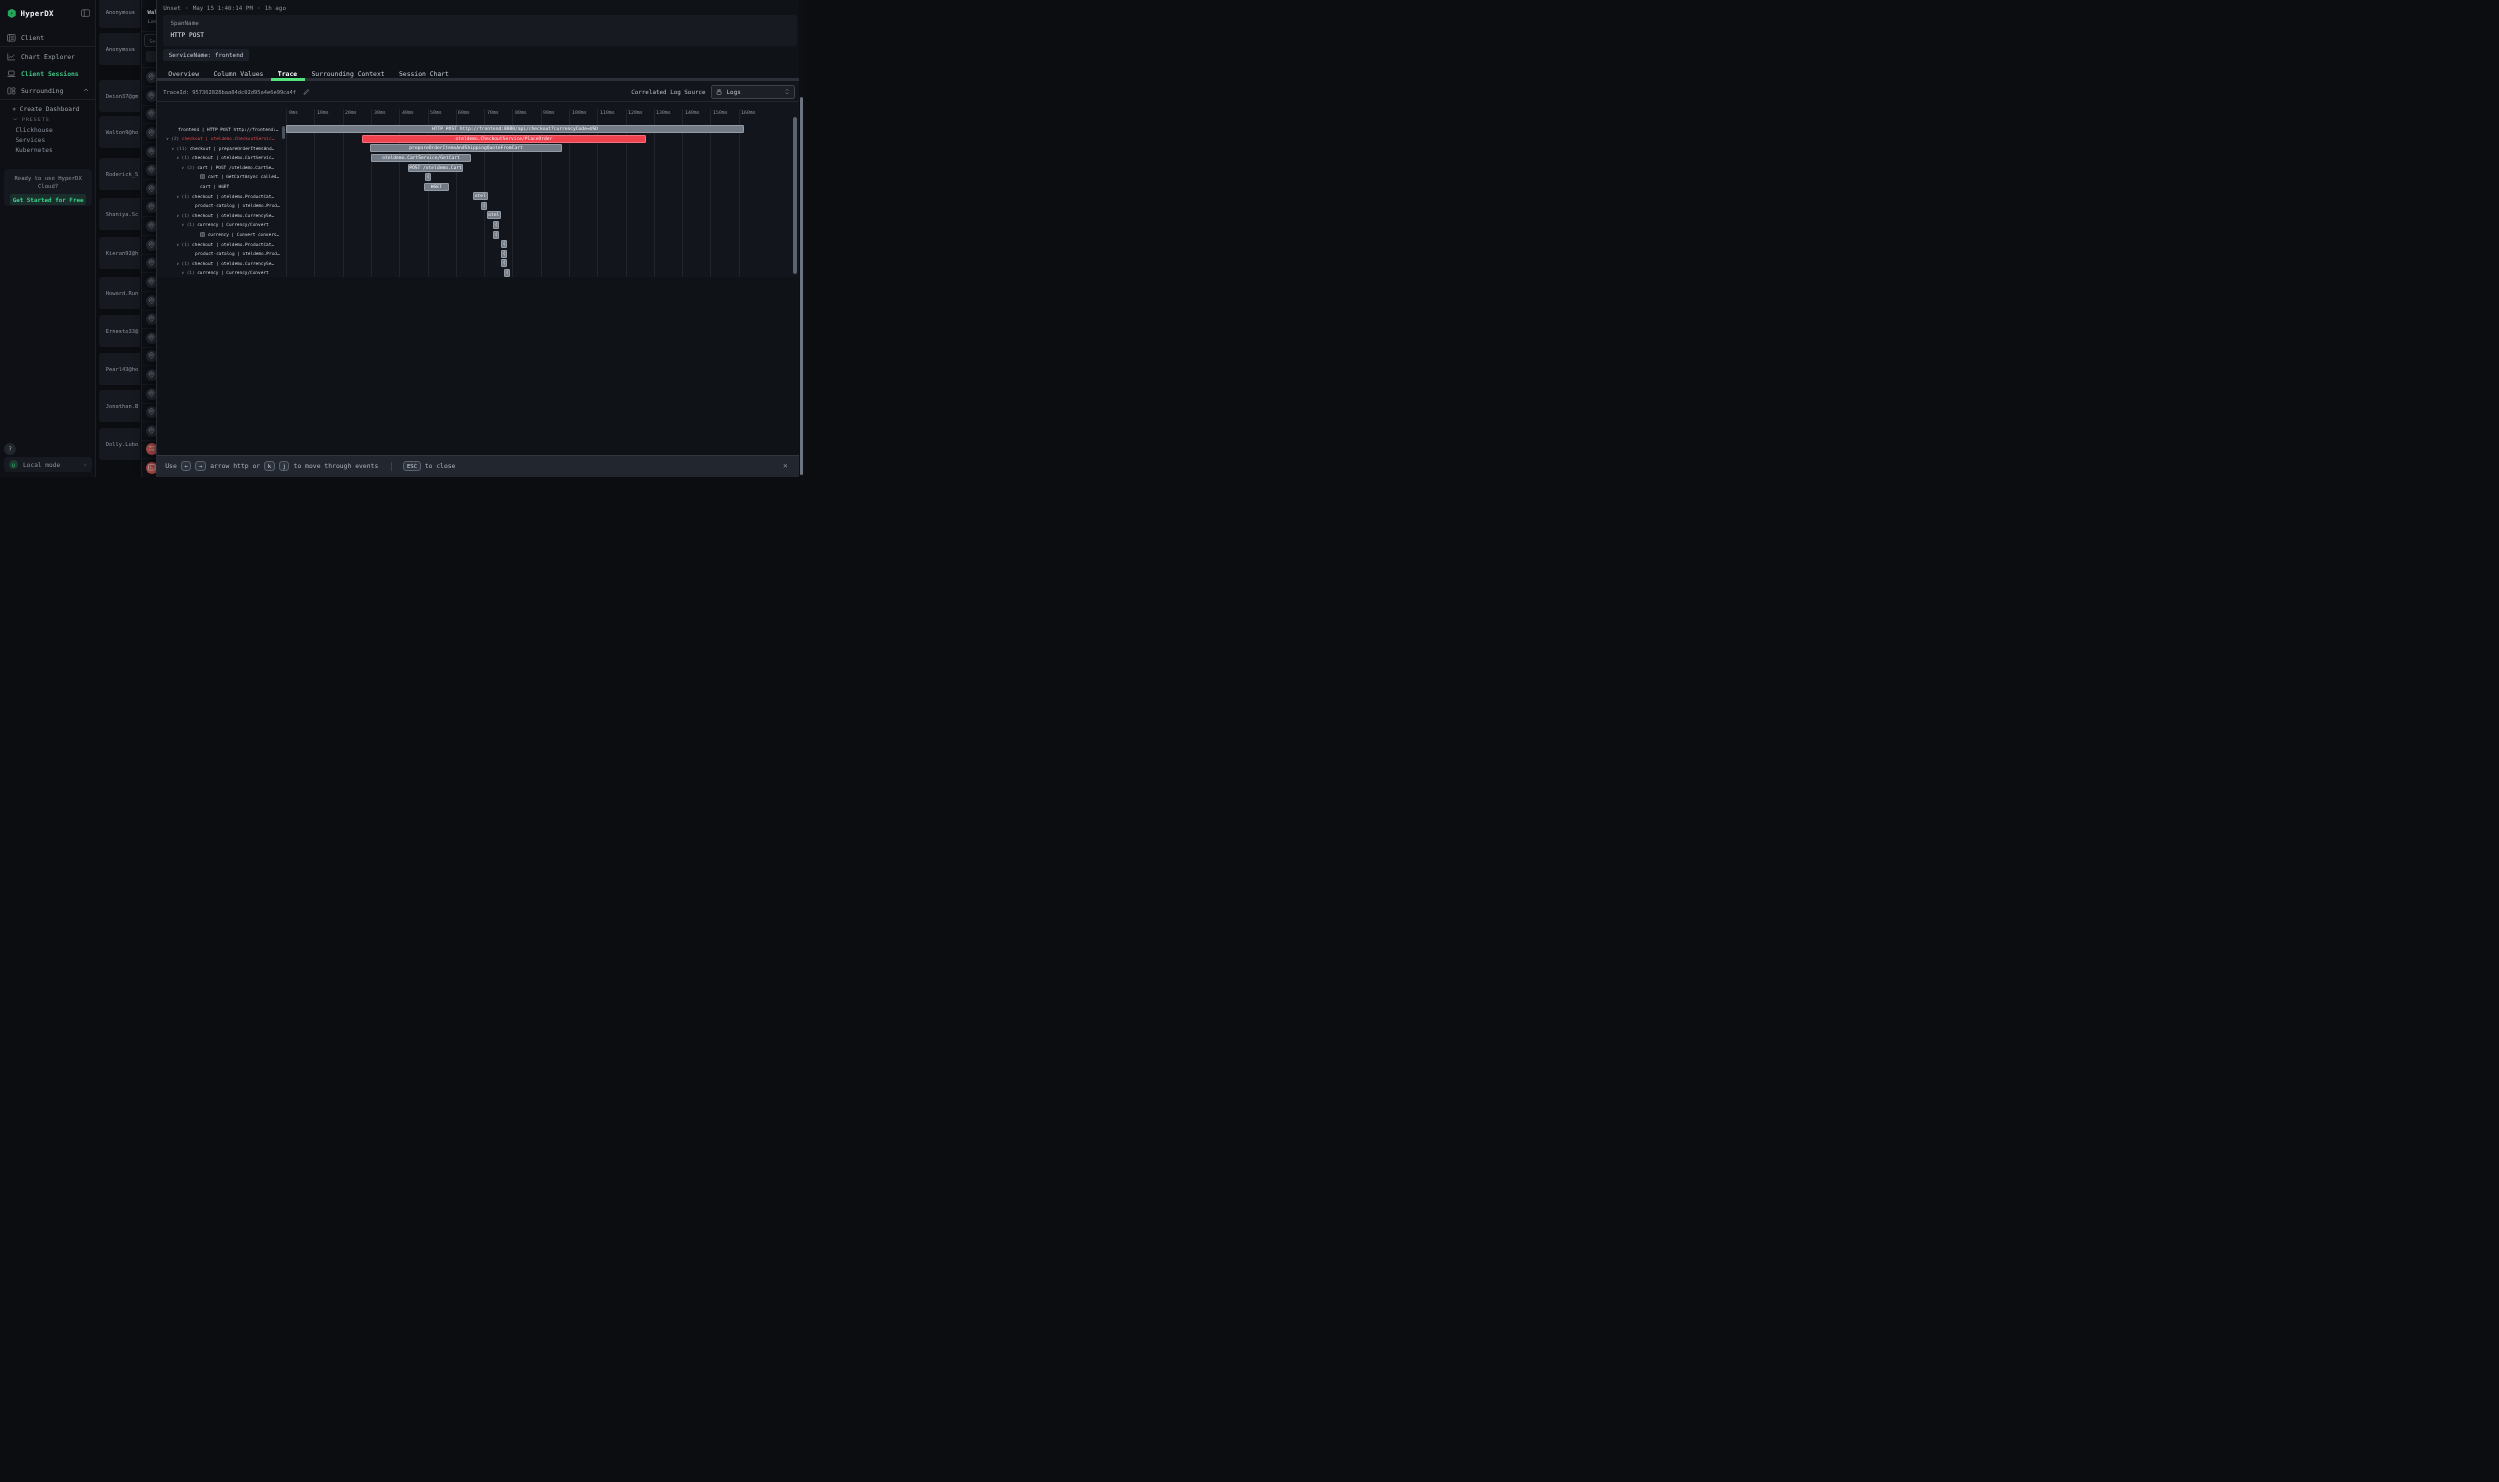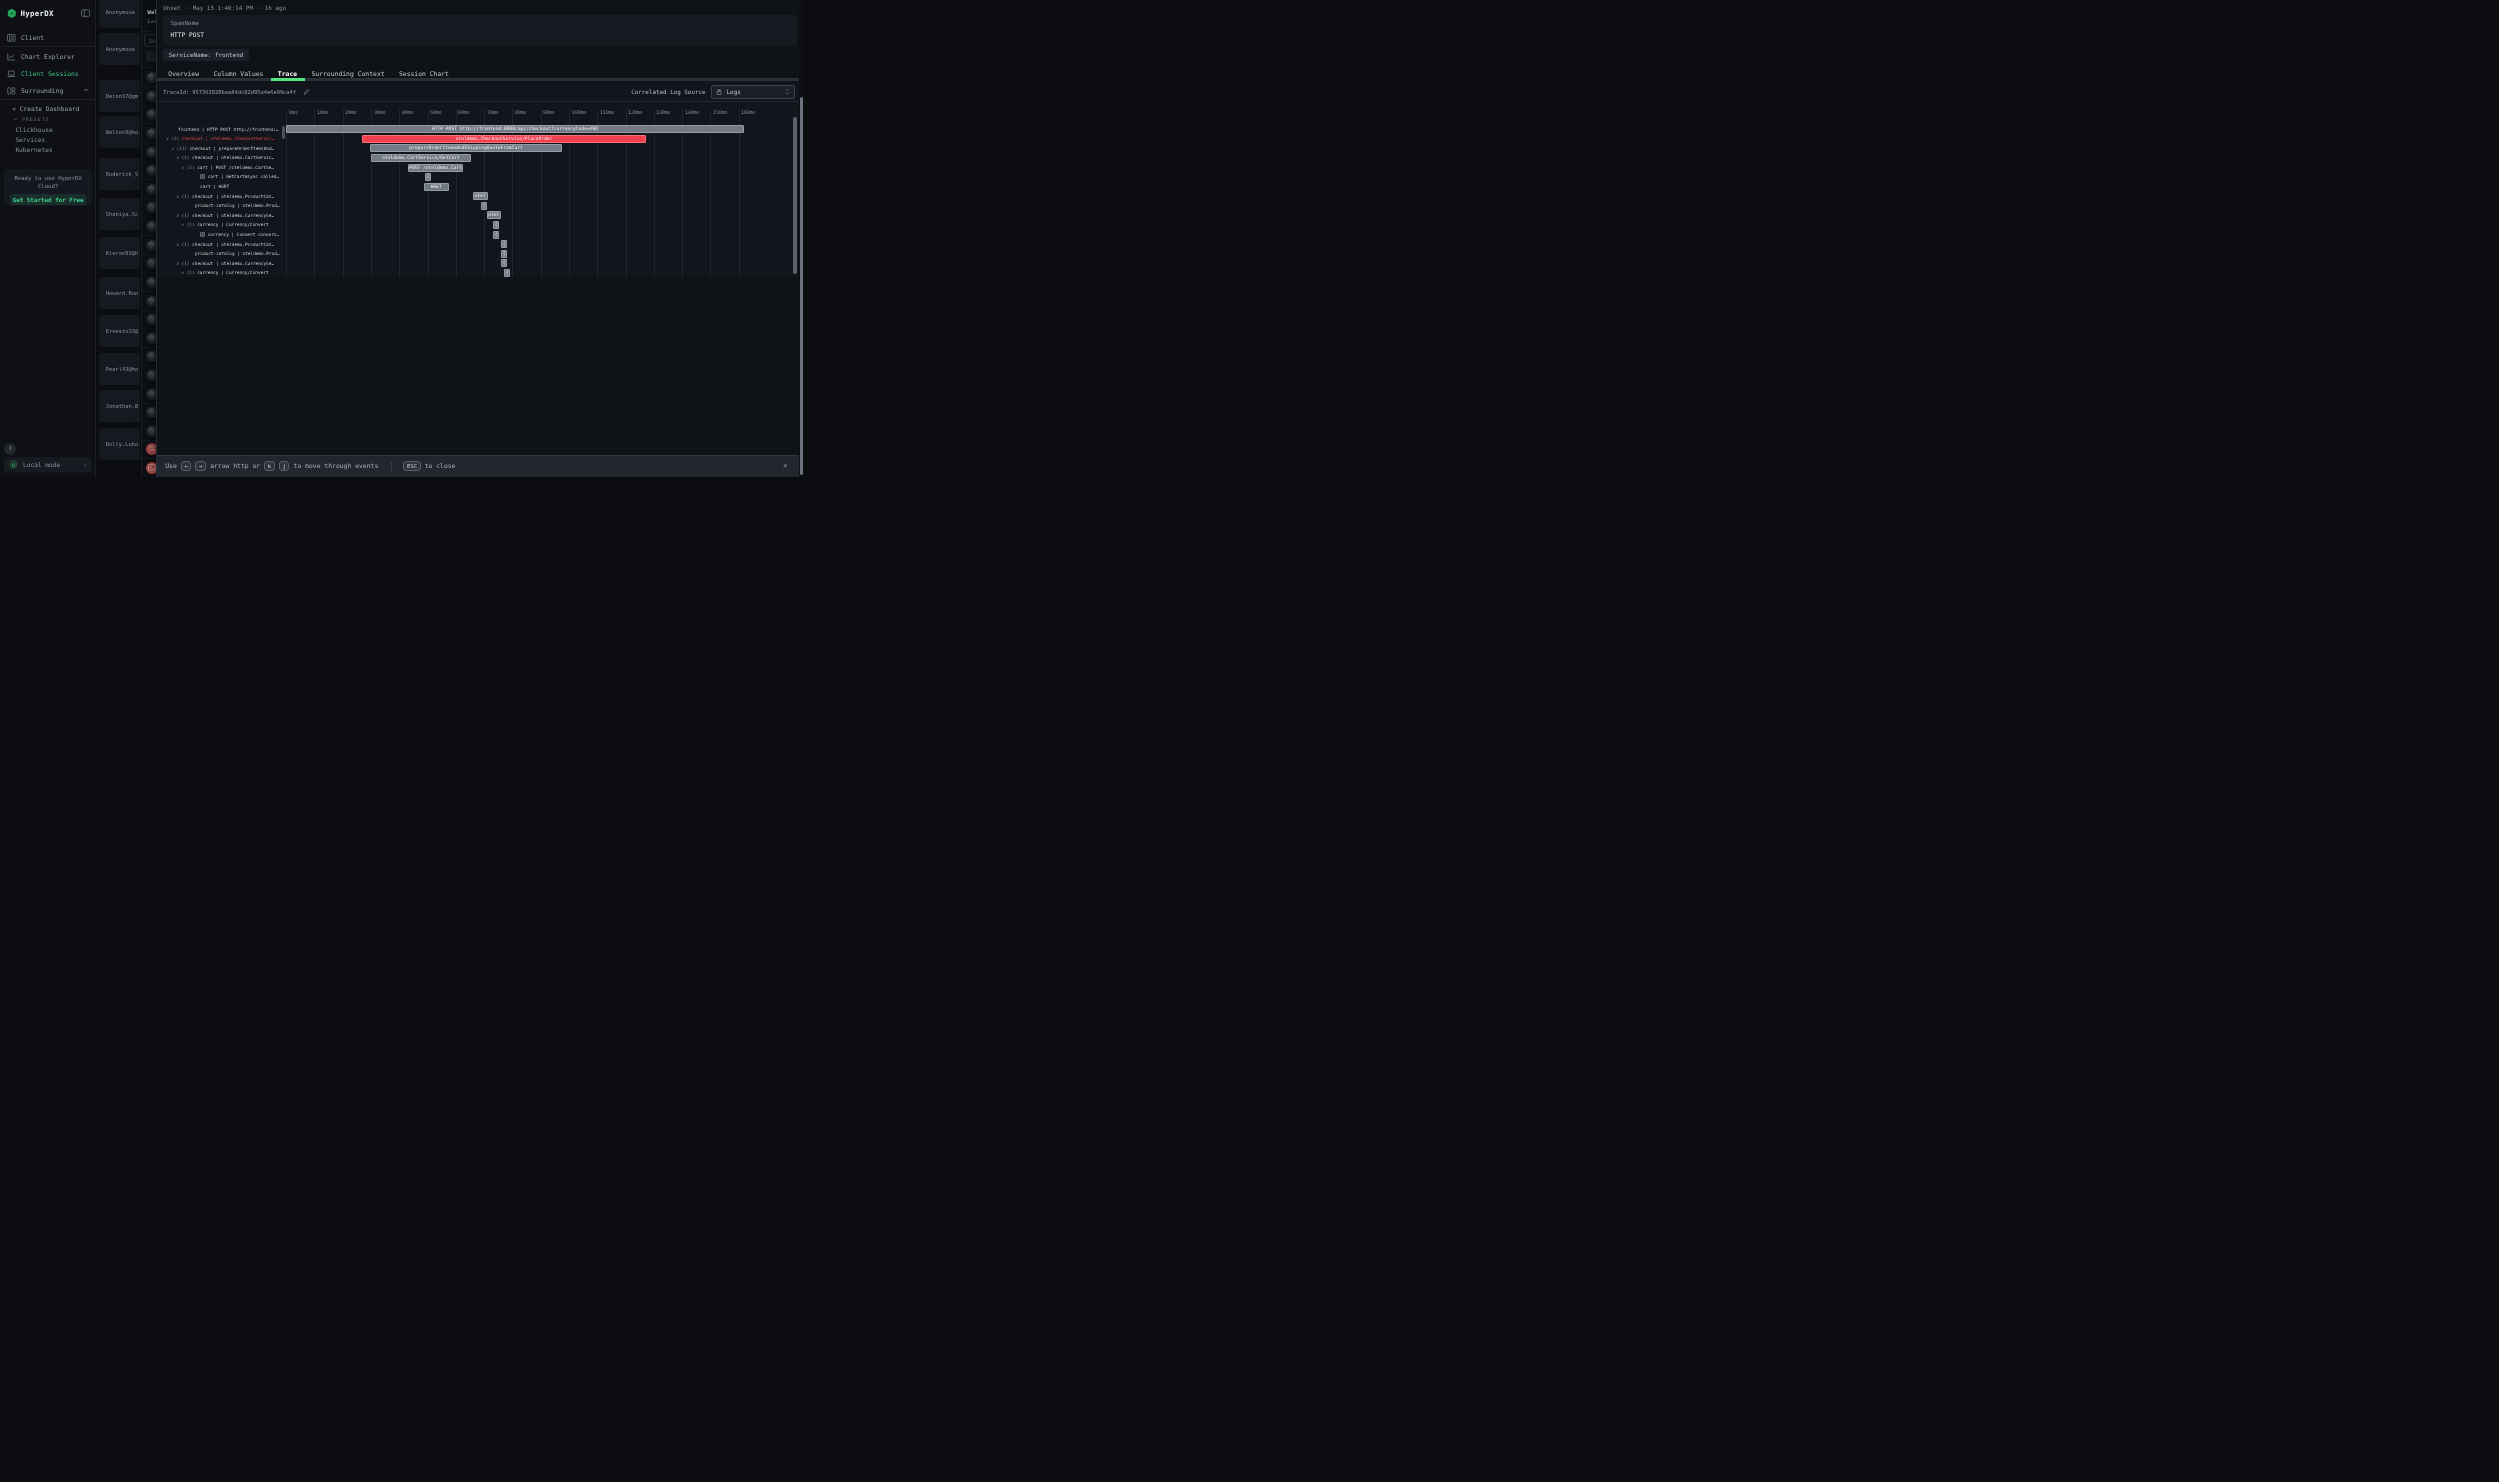--- a/index.html
+++ b/index.html
@@ -8,21 +8,21 @@
   #app { position:relative; width:804px; height:477px; background:#0b0d11; overflow:hidden; }
 
   
   .sidebar { position:absolute; left:0; top:0; width:96px; height:477px; background:#0e1015; border-right:0.5px solid #1c1f26; }
   .logo-row { position:absolute; left:0; top:6.2px; width:96px; height:14.4px; display:flex; align-items:center; padding:0 7.2px; }
   .logo-hex { width:9.2px; height:9.2px; background:#26a65b; clip-path:polygon(50% 0,93% 25%,93% 75%,50% 100%,7% 75%,7% 25%); display:flex; align-items:center; justify-content:center; color:#08130c; font-size:5.1px; }
   .logo-text { margin-left:4.1px; color:#eceff3; font-weight:bold; font-size:7.4px; letter-spacing:0.3px; }
   .panel-toggle { position:absolute; right:6.2px; top:2.6px; width:9.2px; height:8.2px; color:#7d838d; cursor:pointer; }
   .nav-item { position:absolute; left:0; width:96px; height:15.4px; display:flex; align-items:center; padding:0 7.2px; color:#9aa0a8; font-size:6.4px; cursor:pointer; }
   .nav-item .nv-ic { width:8.7px; height:7.7px; margin-right:5.1px; flex:0 0 auto; }
-  .nav-item.active { color:#3fbf83; font-weight:normal; }
+  .nav-item.active { color:#3fbf83; font-weight:bold; }
   .side-div { position:absolute; left:0; width:96px; border-top:0.5px solid #1b1e25; }
   .chev-up { position:absolute; right:7.2px; top:4.1px; width:6.2px; height:6.2px; color:#8b919b; }
   .create-dash { position:absolute; left:12.3px; top:105px; color:#9aa0a8; font-size:6.2px; cursor:pointer; }
   .presets-row { position:absolute; left:13.3px; top:116px; color:#6f757f; font-size:4.9px; letter-spacing:1px; display:flex; align-items:center; gap:4.1px; cursor:pointer; }
   .preset-item { position:absolute; left:15.4px; color:#878d97; font-size:6.2px; cursor:pointer; }
   .cloud-card { position:absolute; left:4.1px; top:169px; width:88px; height:37px; background:#15181f; border-radius:4.1px; padding:5.1px 6.2px; }
   .cloud-text { color:#8b919b; font-size:5.6px; text-align:center; line-height:1.45; }
   .cloud-btn { margin-top:3.6px; width:100%; height:11.3px; background:rgba(62,207,138,0.12); border:none; border-radius:2.1px; color:#3ecf8a; font-weight:bold; font-size:5.9px; cursor:pointer; }
   .help-circle { position:absolute; left:4.1px; top:443px; width:11.8px; height:11.8px; border-radius:50%; background:#21252c; color:#9aa0a8; font-size:6.2px; display:flex; align-items:center; justify-content:center; cursor:pointer; }
   .local-mode { position:absolute; left:4.1px; top:457px; width:88px; height:15px; background:#171a20; border-radius:3.6px; display:flex; align-items:center; padding:0 5.1px; cursor:pointer; }

